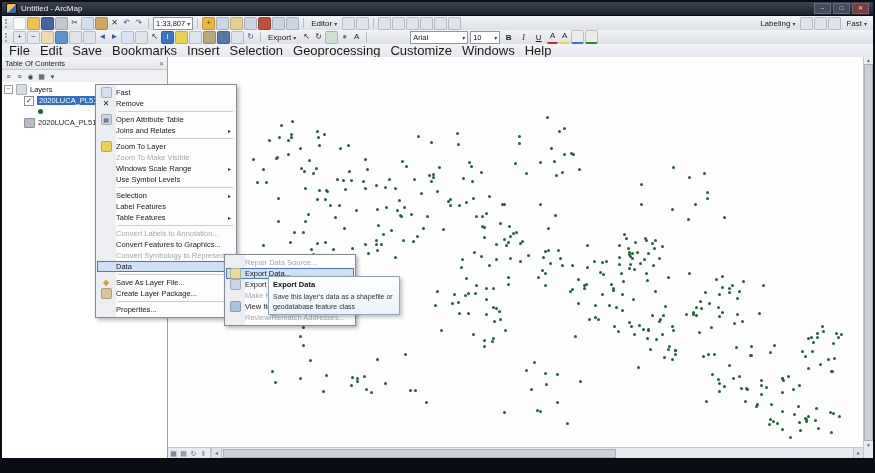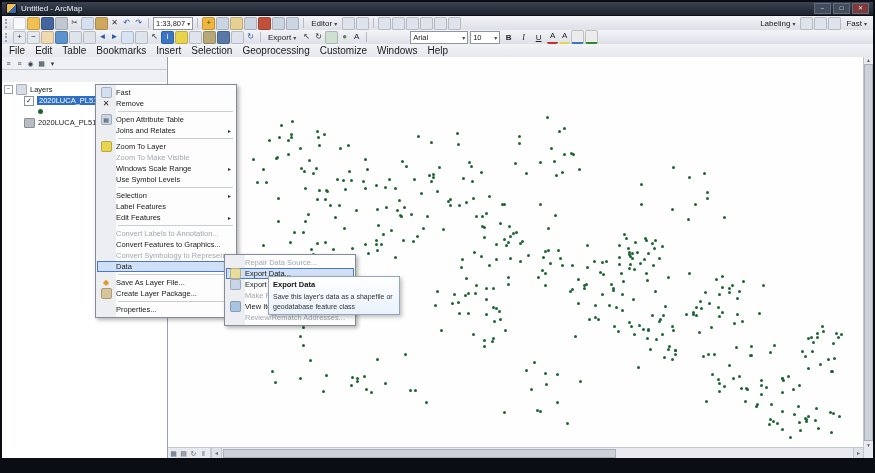--- a/index.html
+++ b/index.html
@@ -56,21 +56,21 @@
   }
   .fmtbtn.b{font-weight:bold;}
   .fmtbtn.i{font-style:italic;font-family:"Liberation Serif",serif;}
   .fmtbtn.u{text-decoration:underline;}
   .spacer{flex:1;}
   
   #menubar{
     position:absolute;left:2px;right:2px;top:44px;height:13px;
     background:linear-gradient(#f2f3f6,#e6e8ee);
     border-bottom:1px solid #b9bdc6;
-    display:flex;align-items:center;font-size:10px;color:#1a1a1a;padding:0 2px;
+    display:flex;align-items:center;font-size:13px;color:#1a1a1a;padding:0 2px;
   }
   .menu-item{padding:0 5px;line-height:12px;}
   
   .main{position:absolute;left:2px;top:57px;right:2px;height:401px;background:#d8dbe2;}
   
   .toc{position:absolute;left:0;top:0;width:165px;height:100%;
     background:#eef0f4;border-right:1px solid #9aa0aa;z-index:5;}
   .toc-header{height:12px;display:flex;align-items:center;justify-content:space-between;
     padding:0 3px;font-size:7.5px;color:#222;background:linear-gradient(#f6f7f9,#e2e5ea);
     border-bottom:1px solid #c6cad2;}
@@ -261,33 +261,37 @@
       <span class="tbicon" style="color: rgb(34, 34, 34); border-bottom: 2px solid rgb(192, 48, 48);">A</span>
       <span class="tbicon" style="color: rgb(34, 34, 34); border-bottom: 2px solid rgb(232, 212, 74);">A</span>
       <span class="tbicon boxed" style="background: rgb(236, 236, 236); border-bottom: 2px solid rgb(58, 118, 196);"></span>
       <span class="tbicon boxed" style="background: rgb(236, 236, 236); border-bottom: 2px solid rgb(42, 138, 42);"></span>
     </span>
 </div>
 
 <div id="menubar">
     <span class="menu-item">File</span>
     <span class="menu-item">Edit</span>
-    <span class="menu-item">Table</span>
+    <span class="menu-item">Save</span>
     <span class="menu-item">Bookmarks</span>
     <span class="menu-item">Insert</span>
     <span class="menu-item">Selection</span>
     <span class="menu-item">Geoprocessing</span>
     <span class="menu-item">Customize</span>
     <span class="menu-item">Windows</span>
     <span class="menu-item">Help</span>
   </div>
 
 <div class="main">
 
   <div class="toc">
+    <div class="toc-header">
+      <span>Table Of Contents</span>
+      <span class="toc-close">✕</span>
+    </div>
     <div class="toc-tools">
         <span class="tbicon" style="color: rgb(51, 68, 85);">≡</span>
         <span class="tbicon" style="color: rgb(51, 68, 85);">≡</span>
         <span class="tbicon" style="color: rgb(51, 68, 85);">◉</span>
         <span class="tbicon" style="color: rgb(51, 68, 85);">▦</span>
         <span class="tbicon" style="color: rgb(51, 68, 85);">▾</span>
       </div>
     <div class="tree">
       <div class="trow" style="padding-left:2px">
         <span class="expander">−</span>
@@ -844,21 +848,21 @@
       <span class="micon"></span>
       <span class="mlabel">Selection</span>
       <span class="marrow">▸</span>
     </div>
     <div class="mitem">
       <span class="micon"></span>
       <span class="mlabel">Label Features</span>
     </div>
     <div class="mitem">
       <span class="micon"></span>
-      <span class="mlabel">Edit Features</span>
+      <span class="mlabel">Table Features</span>
       <span class="marrow">▸</span>
     </div>
     <div class="msep"></div>
     <div class="mitem dis">
       <span class="micon"></span>
       <span class="mlabel">Convert Labels to Annotation...</span>
     </div>
     <div class="mitem">
       <span class="micon"></span>
       <span class="mlabel">Convert Features to Graphics...</span>

